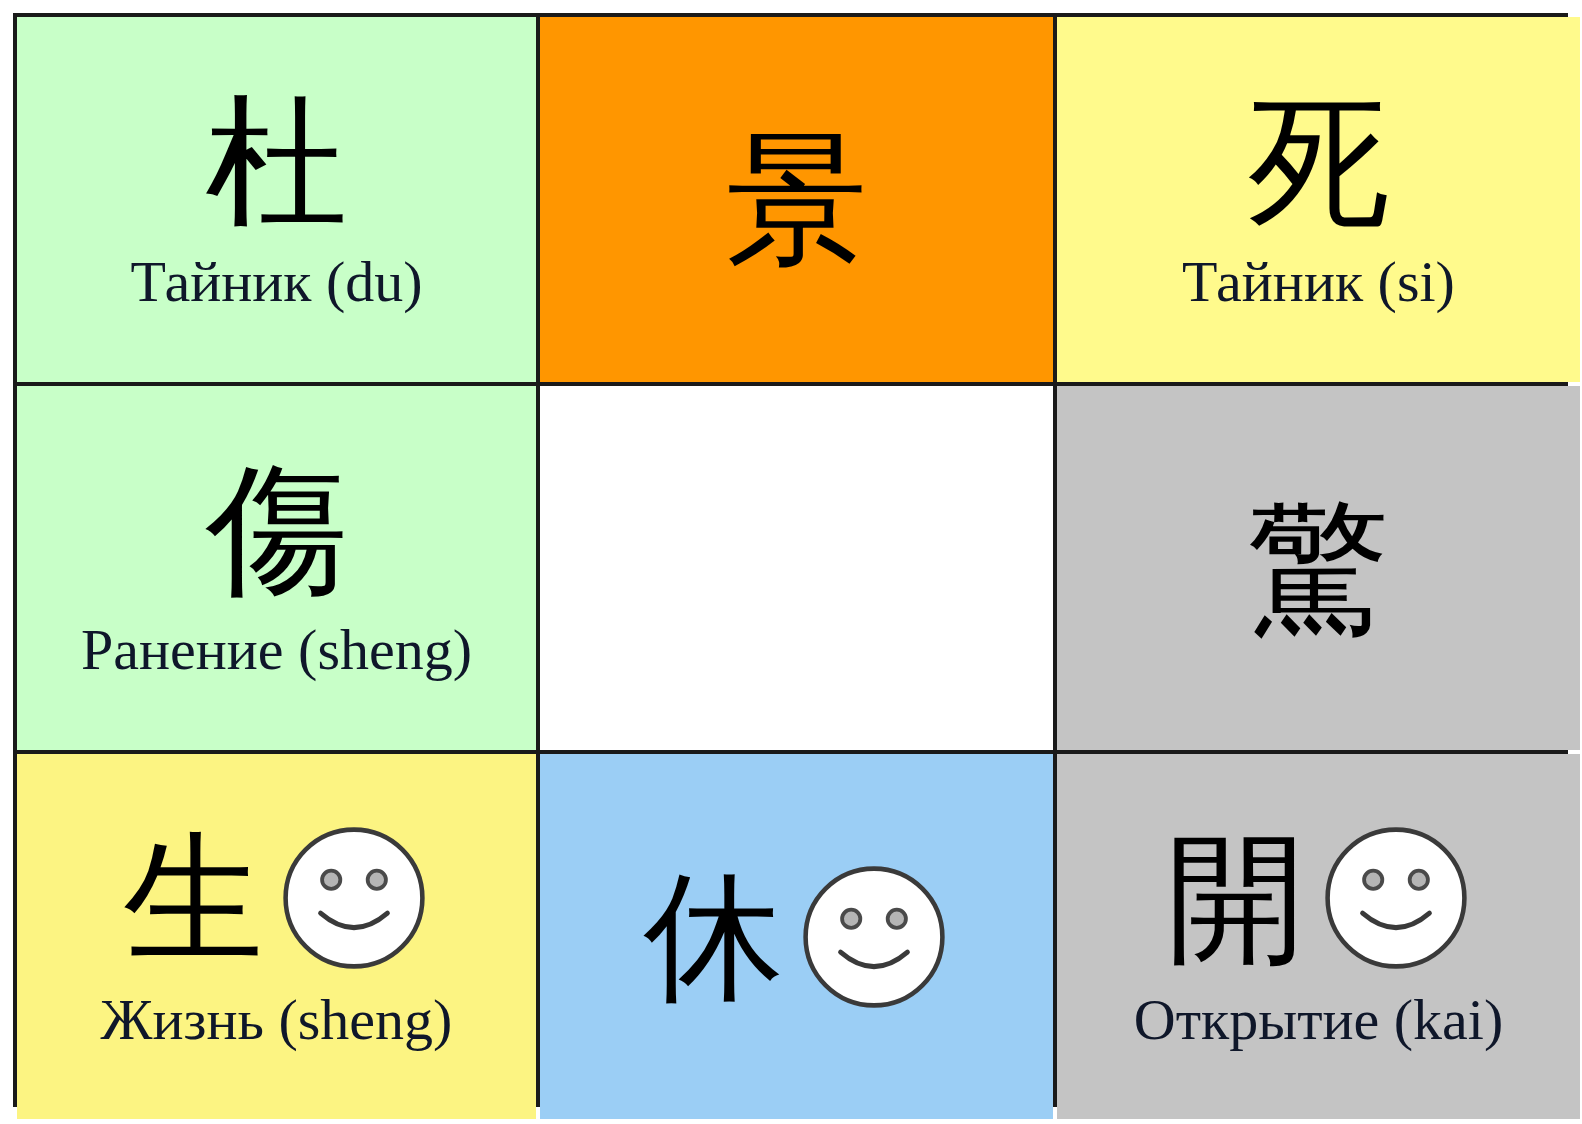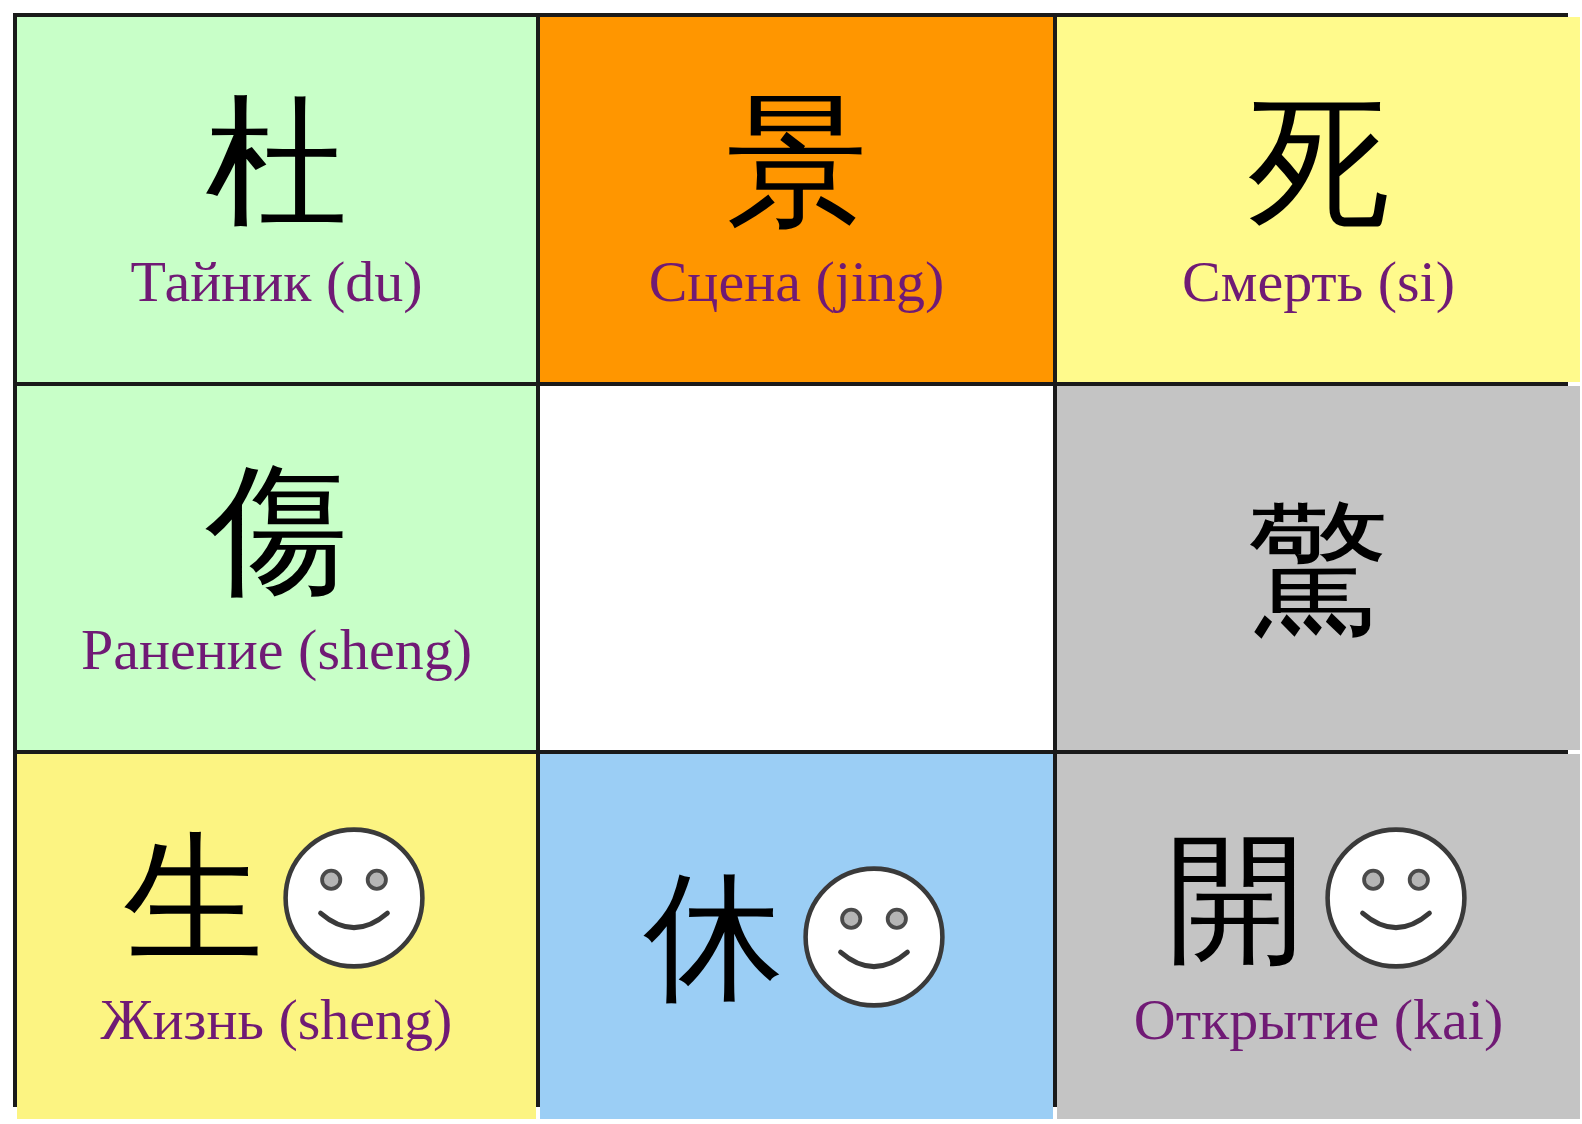--- a/index.html
+++ b/index.html
@@ -53,21 +53,21 @@
     line-height: 1.05;
     color: #000000;
     letter-spacing: 0;
     display: block;
   }
 
   .label {
     font-family: "Liberation Serif", "DejaVu Serif", serif;
     font-size: 58px;
     line-height: 1.05;
-    color: #701a75;
+    color: #0f172a;
     margin-top: 16px;
     white-space: nowrap;
   }
 
   
   .smiley {
     width: 152px;
     height: 152px;
     margin-left: 14px;
     flex: 0 0 auto;
@@ -101,29 +101,28 @@
         </div>
       </div>
       <div class="label">Тайник (du)</div>
     </div>
     <div class="cell r1" style="background: rgb(255, 150, 0);">
       <div class="cell-inner">
         <div class="stack">
           <span class="glyph">景</span>
         </div>
       </div>
-      <div class="label">Сцена (jing)</div>
     </div>
     <div class="cell r1" style="background: rgb(255, 250, 140);">
       <div class="cell-inner">
         <div class="stack">
           <span class="glyph">死</span>
         </div>
       </div>
-      <div class="label">Смерть (si)</div>
+      <div class="label">Тайник (si)</div>
     </div>
     <div class="cell r2" style="background: rgb(200, 255, 200);">
       <div class="cell-inner">
         <div class="stack">
           <span class="glyph">傷</span>
         </div>
       </div>
       <div class="label">Ранение (sheng)</div>
     </div>
     <div class="cell r2 empty" style="background: rgb(255, 255, 255);"></div>

